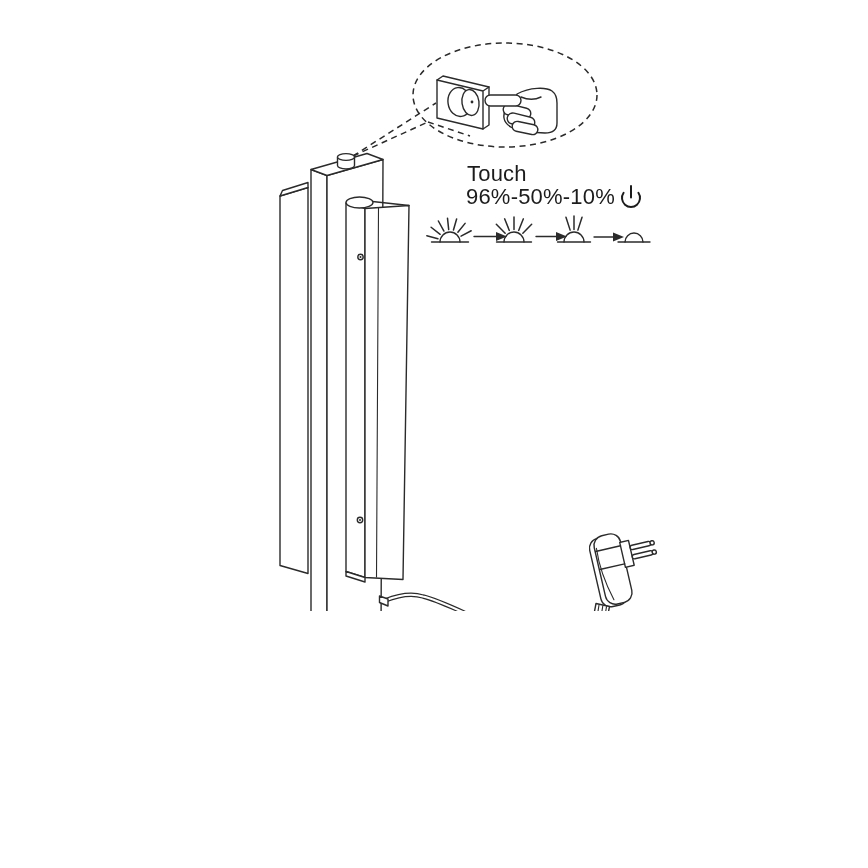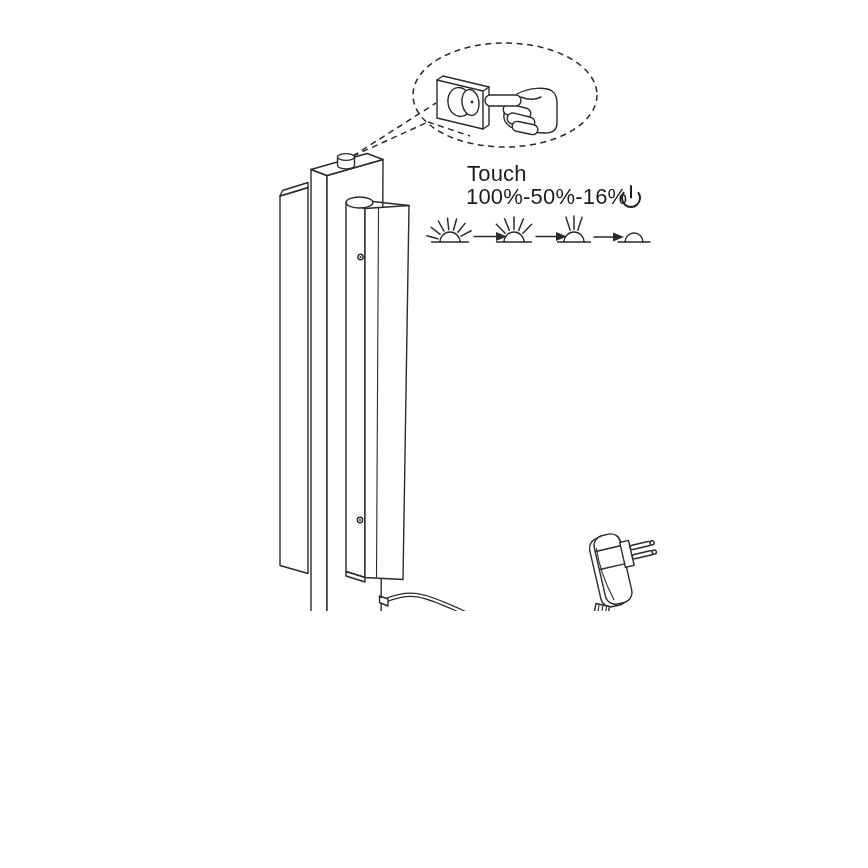--- a/index.html
+++ b/index.html
@@ -254,15 +254,15 @@
       <g>
         <rect class="blk" x="368" y="790" width="8" height="22"></rect>
         <ellipse class="wh" cx="372" cy="813" rx="7" ry="3.4" stroke-width="1.2"></ellipse>
       </g>
     </g>
   </g>
 
 </svg>
 
 <div class="label touch-label">Touch</div>
-<div class="label dim-label">100%-50%-16%</div>
+<div class="label dim-label">96%-50%-10%</div>
 
 </div>
 
 </body></html>

